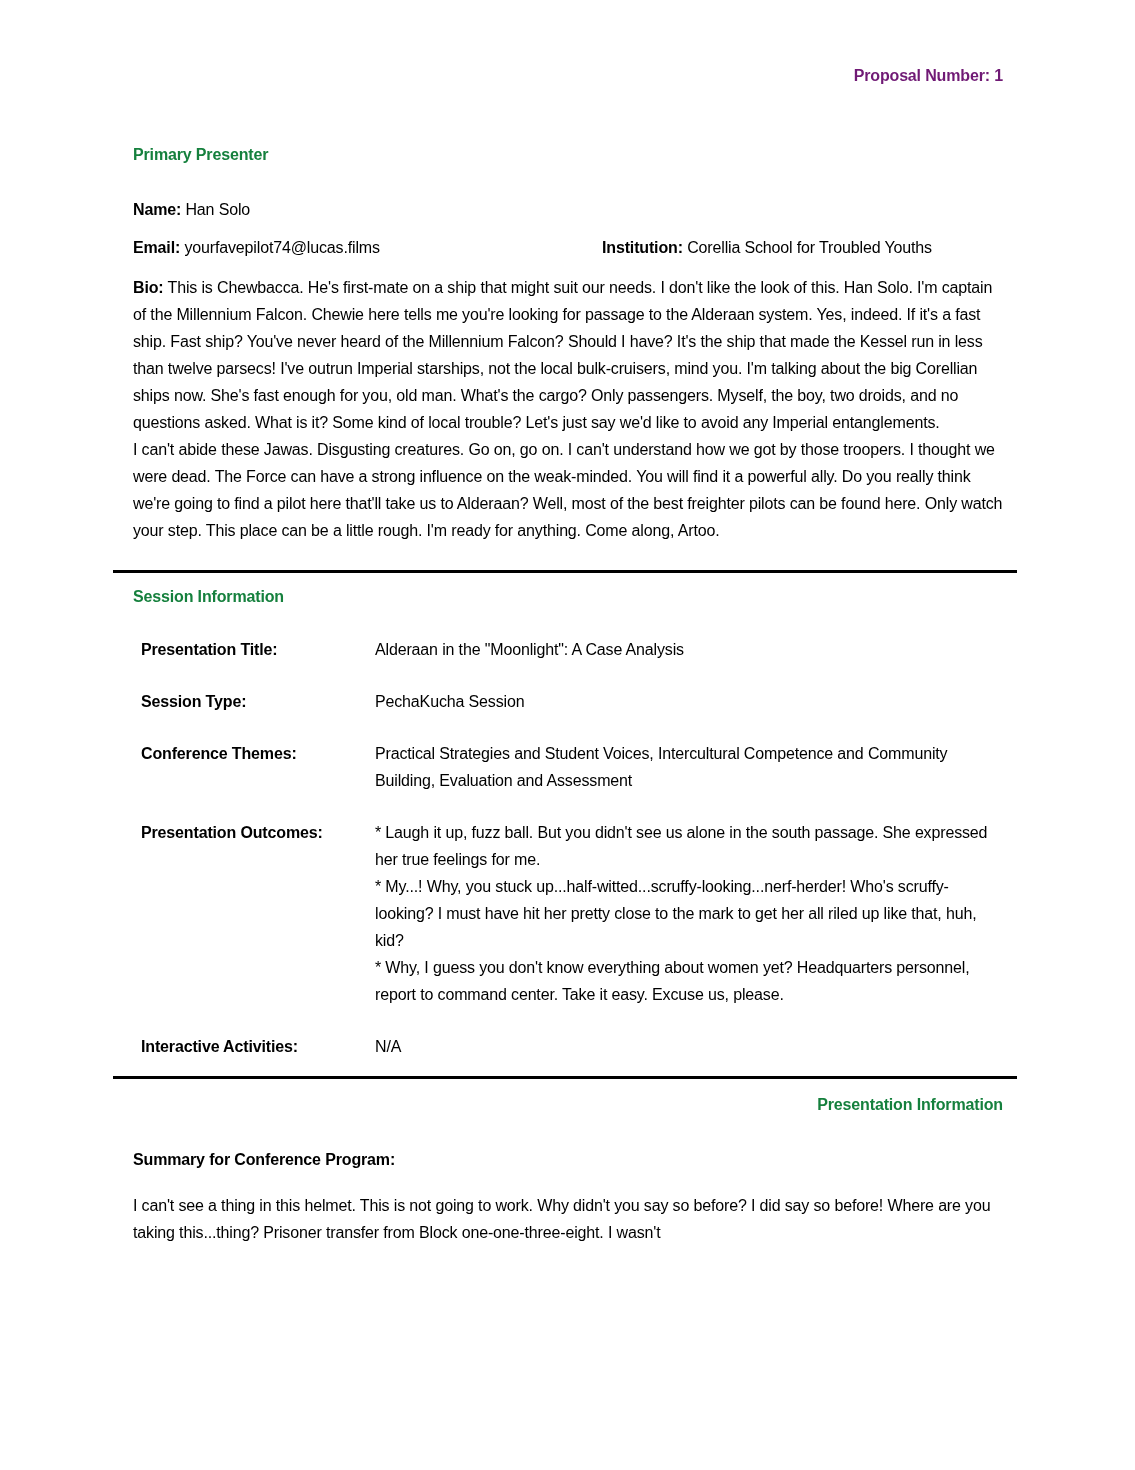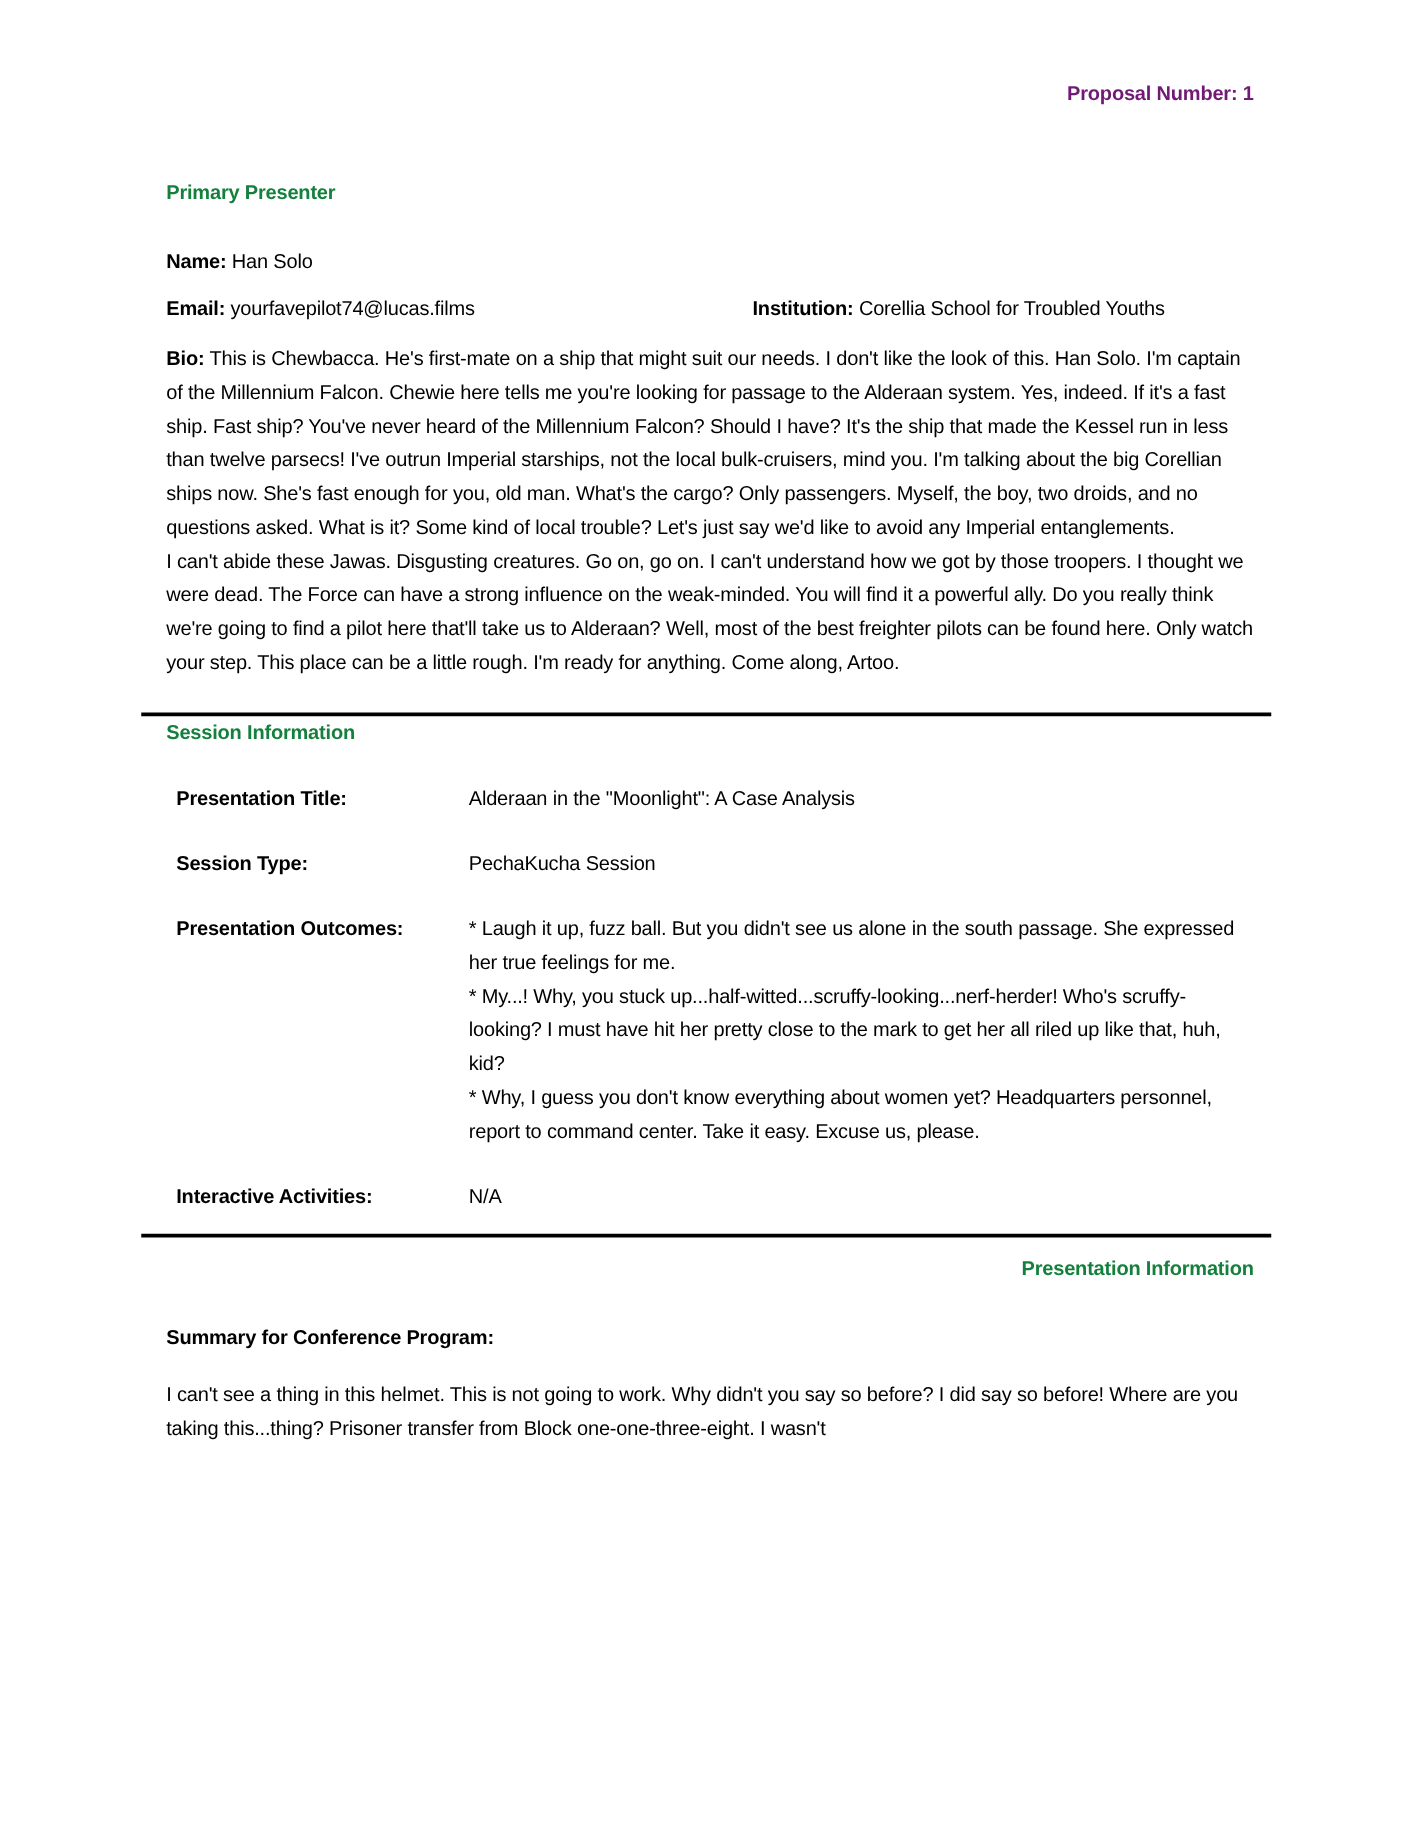--- a/index.html
+++ b/index.html
@@ -24,21 +24,21 @@
     color:#701a75;
     font-size:16px;
   }
   .section-heading {
     color:#15803d;
     font-size:16px;
     font-weight:bold;
     line-height:27px;
   }
   .h-primary { margin-top:52px; }
-  .h-session { }
+  .h-session { margin-top:10px; }
   .h-presentation { margin-top:12px;text-align:right; }
   .bold { font-weight:bold; }
   .name-row { margin-top:28px; }
   .email-row { margin-top:11px; display:flex; }
   .email-part { width:469px; flex:0 0 469px; }
   .institution-part { flex:1; }
   .bio { margin-top:13px; }
   .bio-cont { margin-top:0; }
   .rule {
     margin-top:26px;
@@ -101,20 +101,24 @@
       <div class="srow">
         <div class="label">Presentation Title:</div>
         <div class="value">Alderaan in the "Moonlight": A Case Analysis</div>
       </div>
 
       <div class="srow">
         <div class="label">Session Type:</div>
         <div class="value">PechaKucha Session</div>
       </div>
 
+      <div class="srow">
+        <div class="label">Conference Themes:</div>
+        <div class="value">Practical Strategies and Student Voices, Intercultural Competence and Community Building, Evaluation and Assessment</div>
+      </div>
 
       <div class="srow">
         <div class="label">Presentation Outcomes:</div>
         <div class="value">
           <span class="vline">* Laugh it up, fuzz ball. But you didn't see us alone in the south passage. She expressed her true feelings for me.</span>
           <span class="vline">* My...! Why, you stuck up...half-witted...scruffy-looking...nerf-herder! Who's scruffy-looking? I must have hit her pretty close to the mark to get her all riled up like that, huh, kid?</span>
           <span class="vline">* Why, I guess you don't know everything about women yet? Headquarters personnel, report to command center. Take it easy. Excuse us, please.</span>
         </div>
       </div>
 

